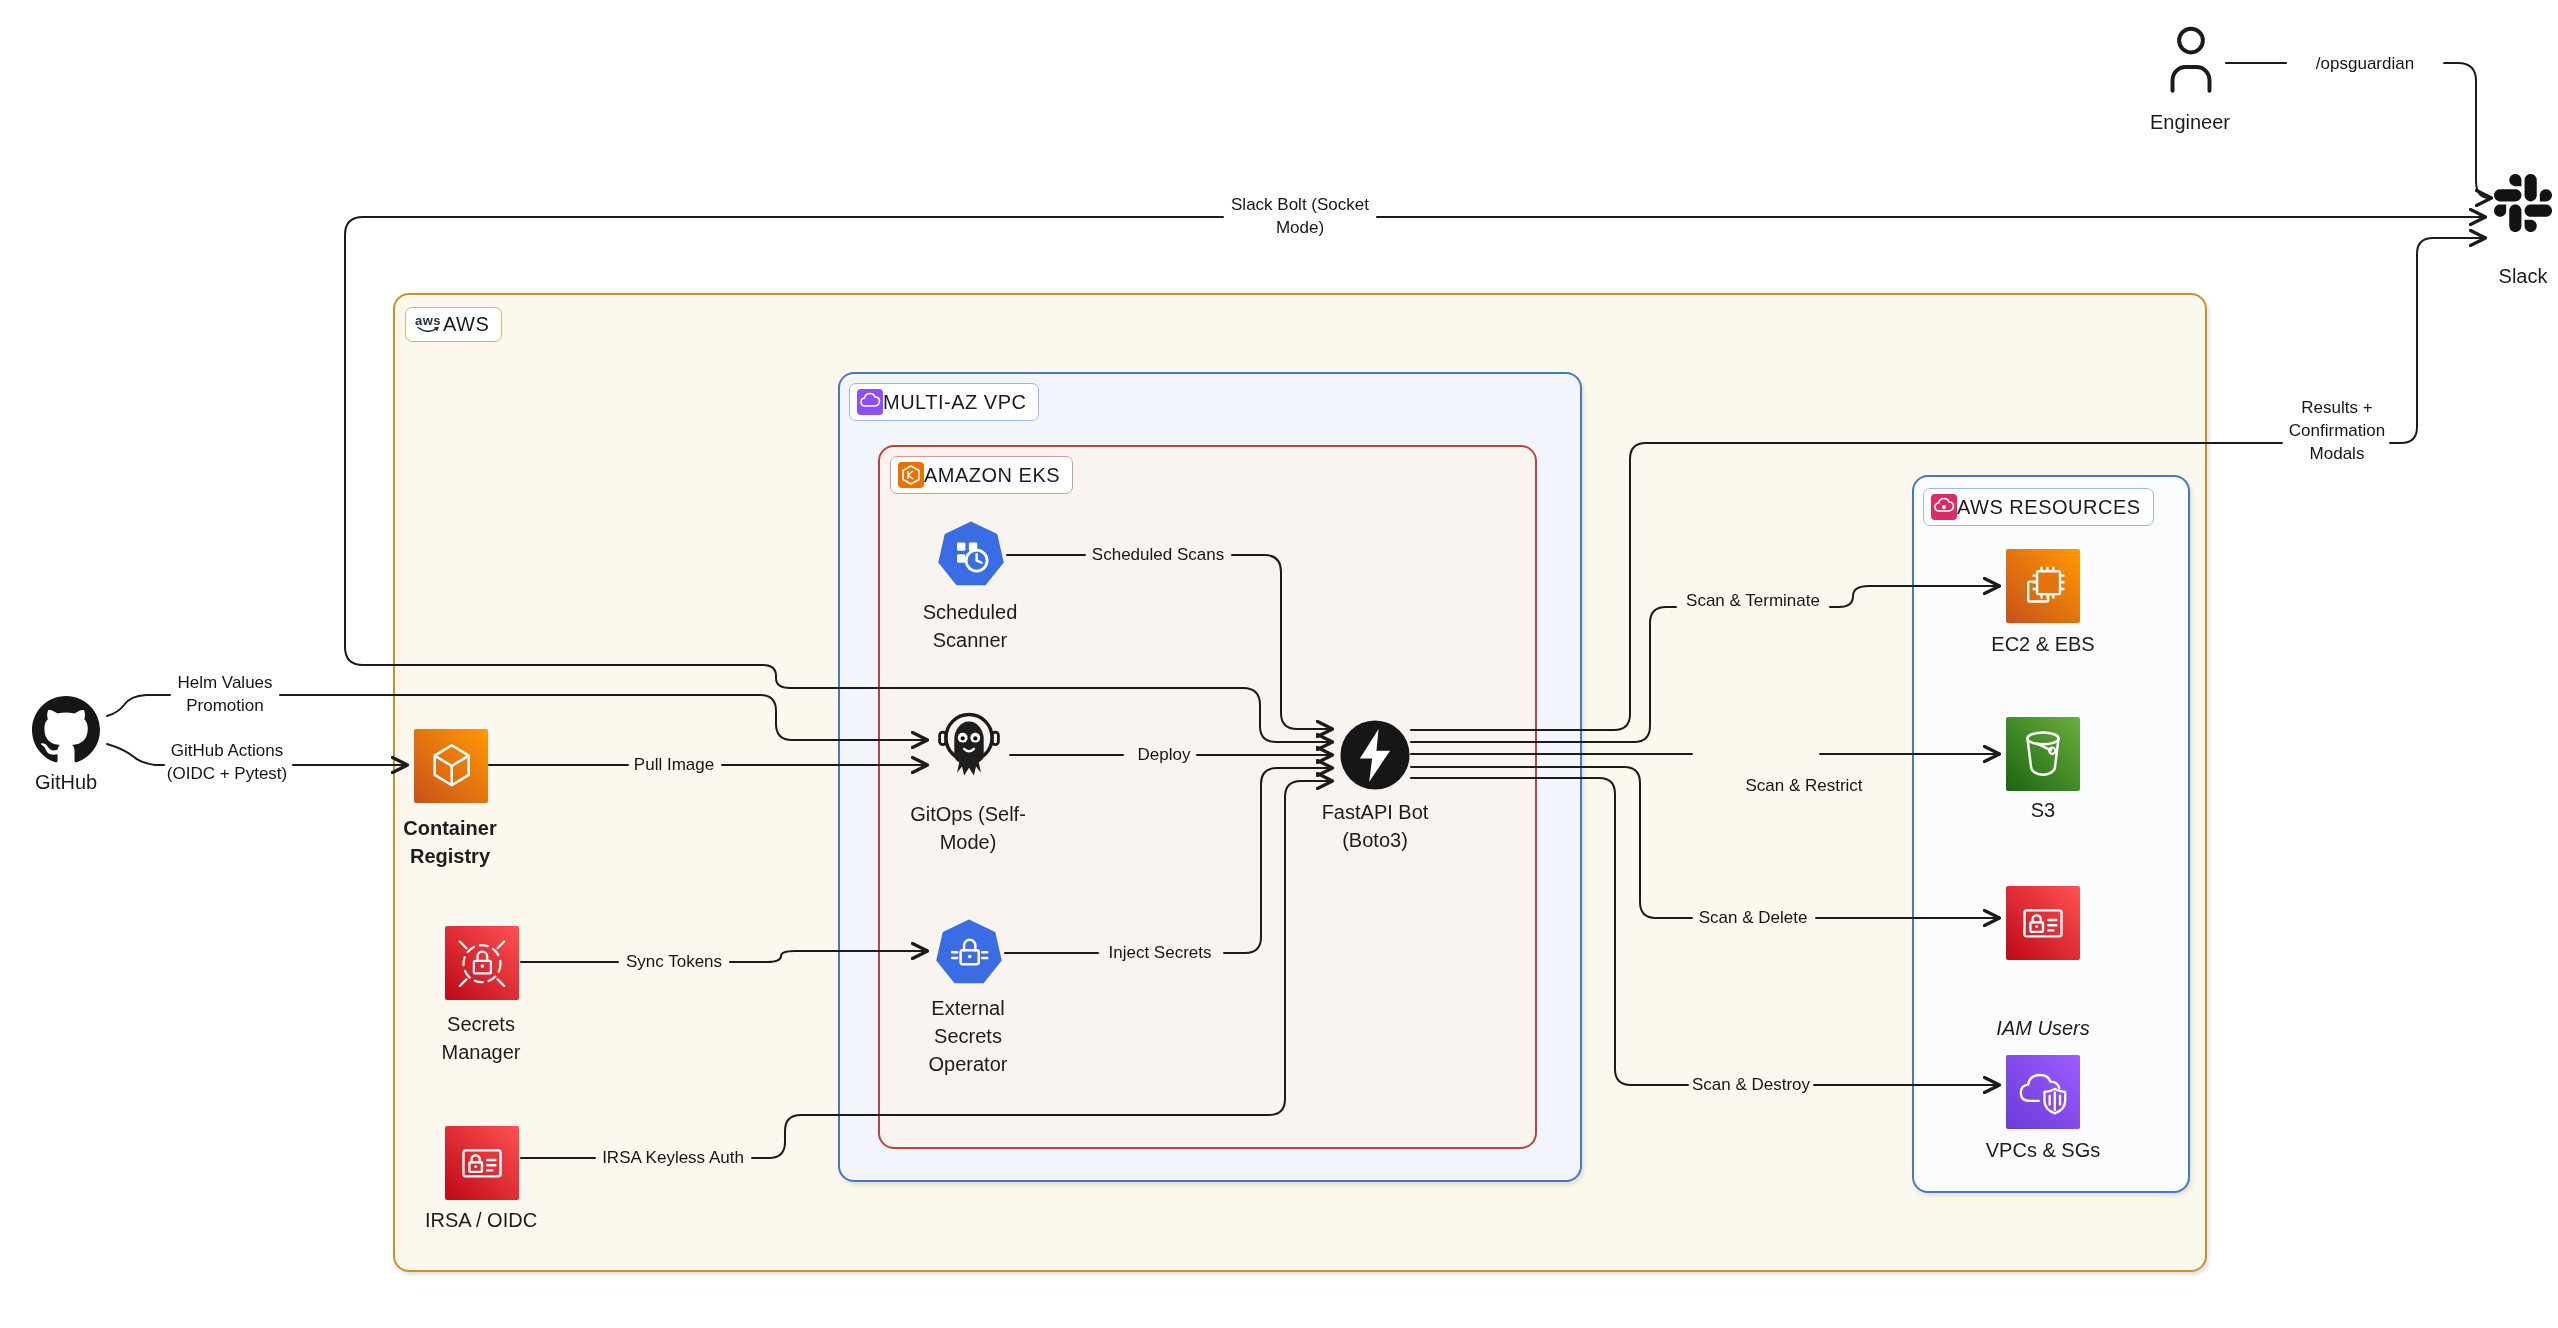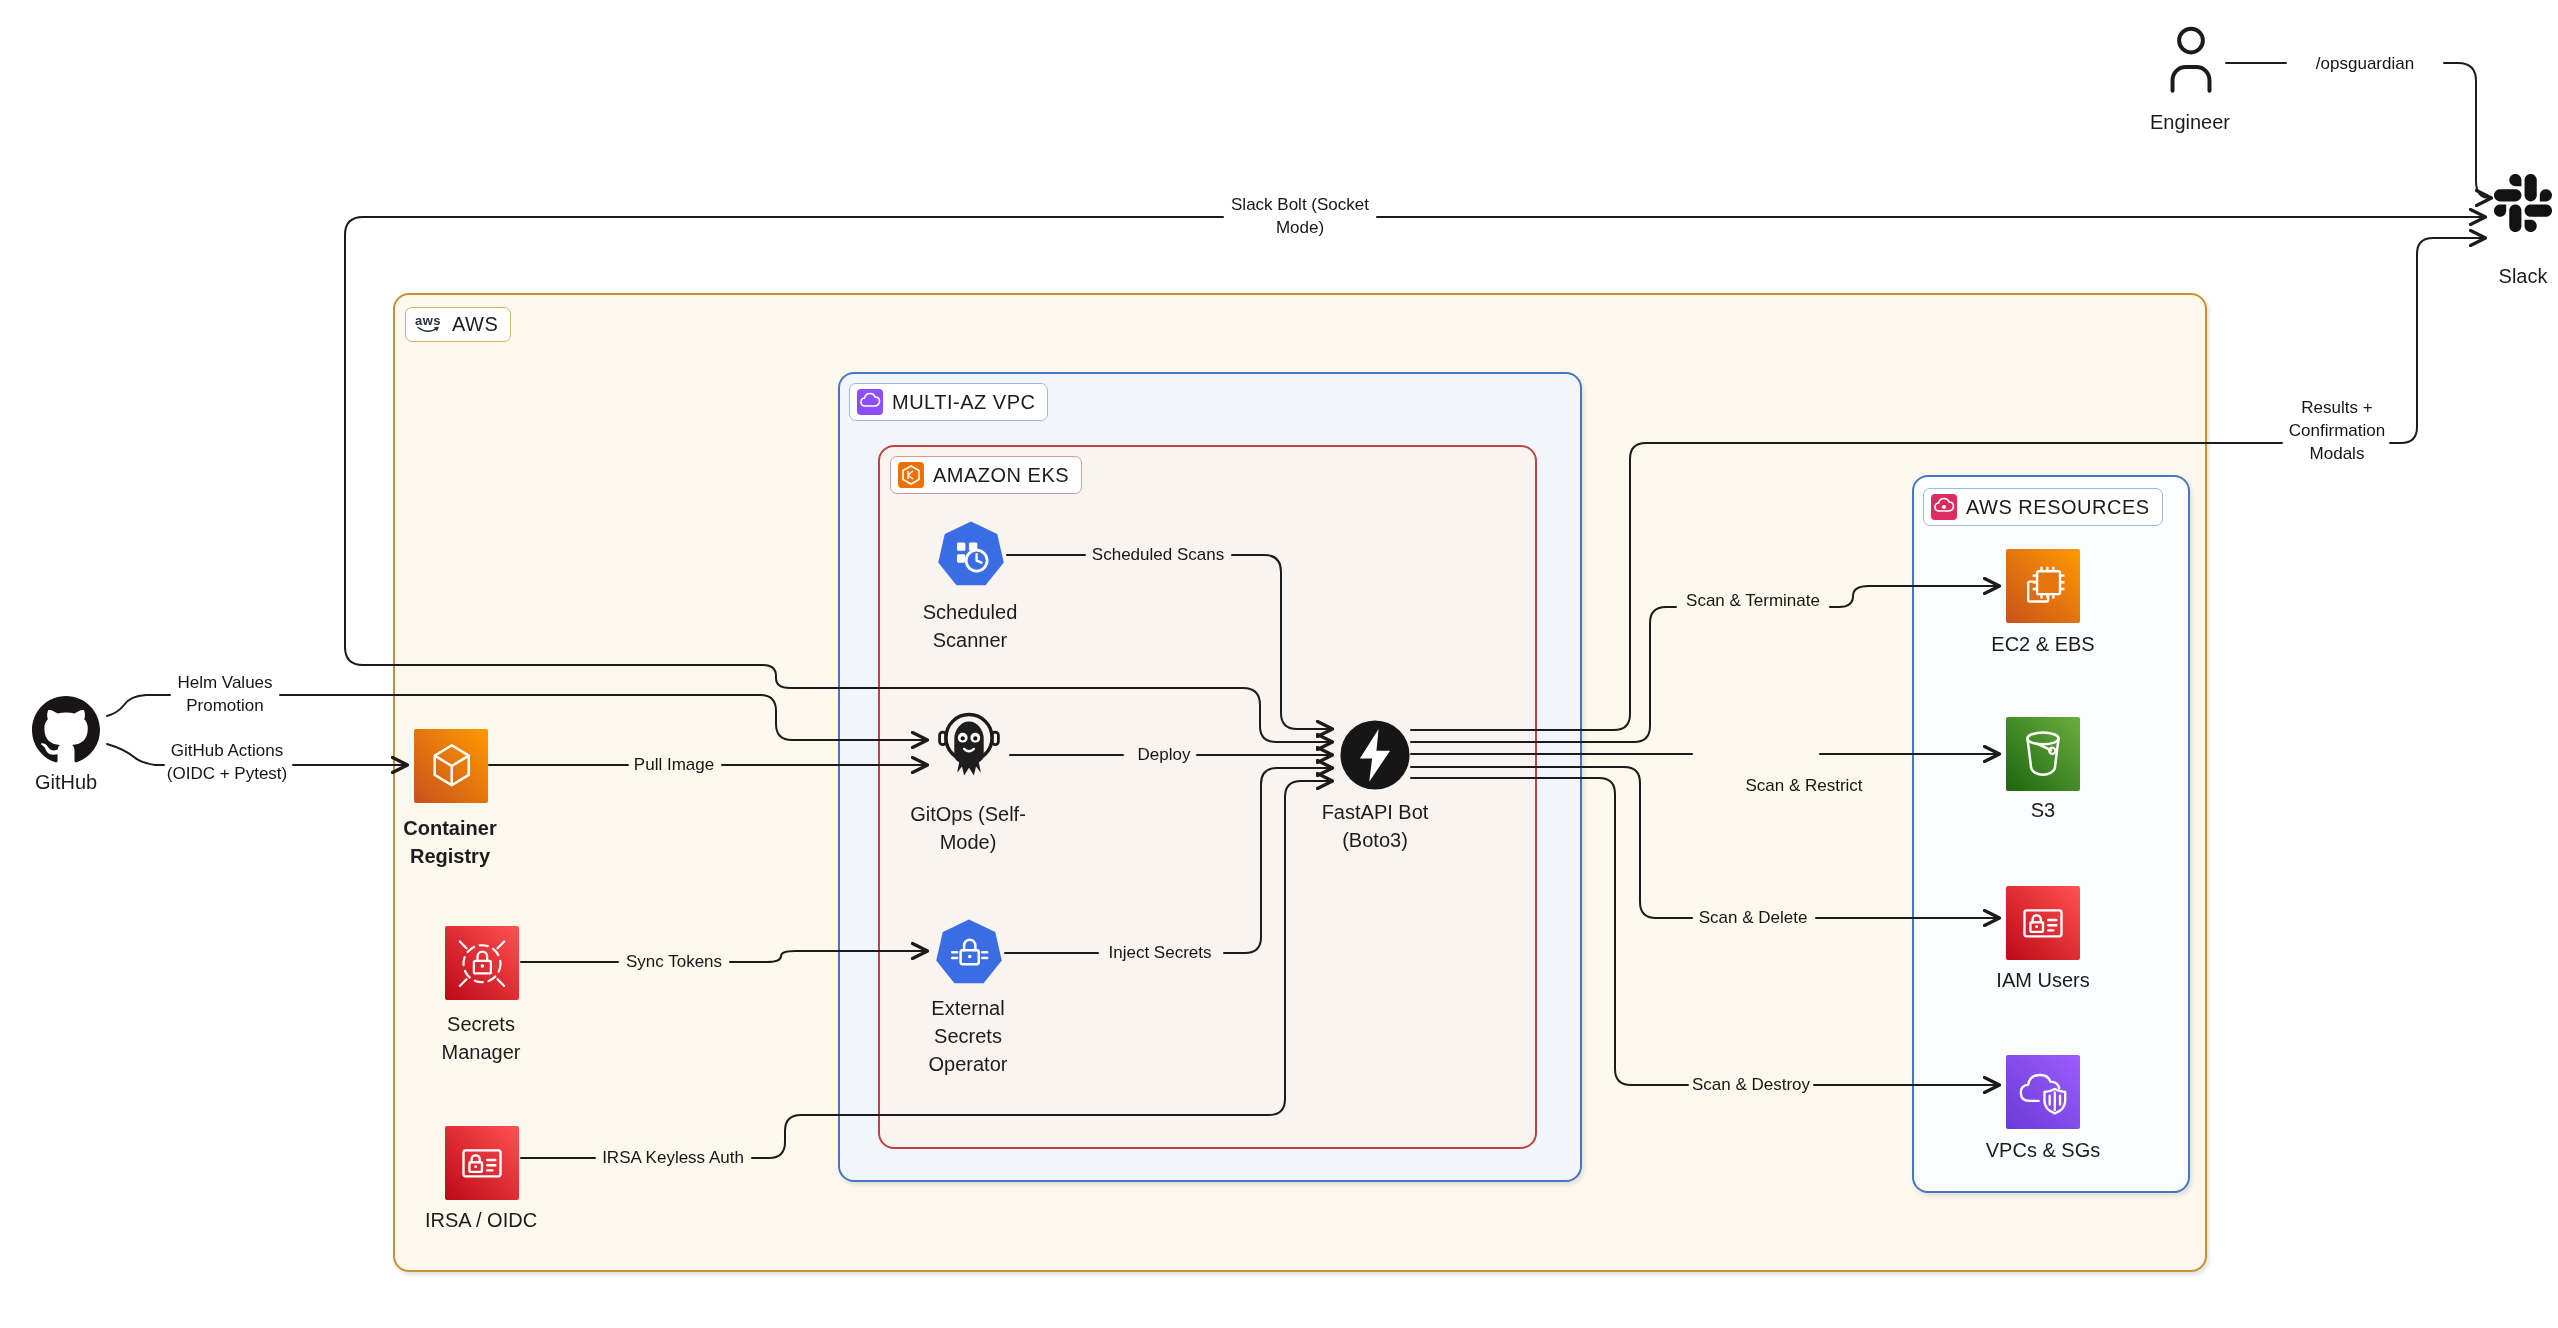--- a/index.html
+++ b/index.html
@@ -7,21 +7,21 @@
   .canvas{position:relative;width:2558px;height:1328px;background:#ffffff;overflow:hidden;}
 
   
   .group{position:absolute;border-radius:16px;box-sizing:border-box;}
   .g-aws{left:393px;top:293px;width:1814px;height:979px;border:2px solid #C9912E;background:#FCF8EE;box-shadow:2px 3px 4px rgba(0,0,0,0.12);}
   .g-vpc{left:838px;top:372px;width:744px;height:810px;border:2px solid #4677C2;background:#F2F6FC;box-shadow:2px 3px 4px rgba(0,0,0,0.10);}
   .g-eks{left:878px;top:445px;width:659px;height:704px;border:2px solid #B9453D;background:#FAF4F1;}
   .g-res{left:1912px;top:475px;width:278px;height:718px;border:2px solid #4677C2;background:#FBFCFE;box-shadow:2px 3px 4px rgba(0,0,0,0.10);}
 
   
-  .badge{position:absolute;display:flex;align-items:center;gap:9px;background:#ffffff;border-radius:7px;padding:5px 12px 5px 7px;font-size:20px;font-weight:400;letter-spacing:0.5px;white-space:nowrap;box-sizing:border-box;}
+  .badge{position:absolute;display:flex;align-items:center;background:#ffffff;border-radius:7px;padding:5px 12px 5px 7px;font-size:20px;font-weight:400;letter-spacing:0.5px;white-space:nowrap;box-sizing:border-box;}
   .badge .mini{width:26px;height:26px;border-radius:4px;display:flex;align-items:center;justify-content:center;flex:0 0 auto;}
   .b-aws{left:405px;top:307px;border:1.5px solid #D8B36A;}
   .b-vpc{left:849px;top:383px;border:1.5px solid #9DB9E3;}
   .b-eks{left:890px;top:456px;border:1.5px solid #D69A96;}
   .b-res{left:1923px;top:488px;border:1.5px solid #9DB9E3;}
   .aws-word{font-weight:bold;font-size:13px;line-height:10px;color:#252F3E;display:inline-block;}
   .aws-logo{display:flex;flex-direction:column;align-items:center;width:30px;}
 
   
   .node{position:absolute;}
@@ -314,21 +314,21 @@
         <rect width="100" height="100" fill="url(#gRd)"></rect>
         <g stroke="#fff" stroke-width="3.2" fill="none" stroke-linecap="round">
           <rect x="25" y="33" width="50" height="35" rx="3"></rect>
           <path d="M36 49 v-4 a5.5 5.5 0 0 1 11 0 v4"></path>
           <rect x="33" y="49" width="17" height="13" rx="1.5"></rect>
           <path d="M57 46 H68 M57 53 H68 M57 60 H64"></path>
         </g>
         <circle cx="41.5" cy="55" r="2" fill="#fff"></circle>
       </svg>
   </div>
-  <div class="nlabel" style="left:2043px;top:966px;">IAM Users</div>
+  <div class="nlabel" style="left:2043px;top:1014px;font-style:italic;">IAM Users</div>
 
   <div class="node" style="left:2006px;top:1055px;">
     <svg class="sq" viewBox="0 0 100 100">
         <defs>
           <linearGradient id="gPu" x1="0" y1="1" x2="1" y2="0">
             <stop offset="0" stop-color="#6B3BD6"></stop>
             <stop offset="1" stop-color="#9D5CFF"></stop>
           </linearGradient>
         </defs>
         <rect width="100" height="100" fill="url(#gPu)"></rect>

